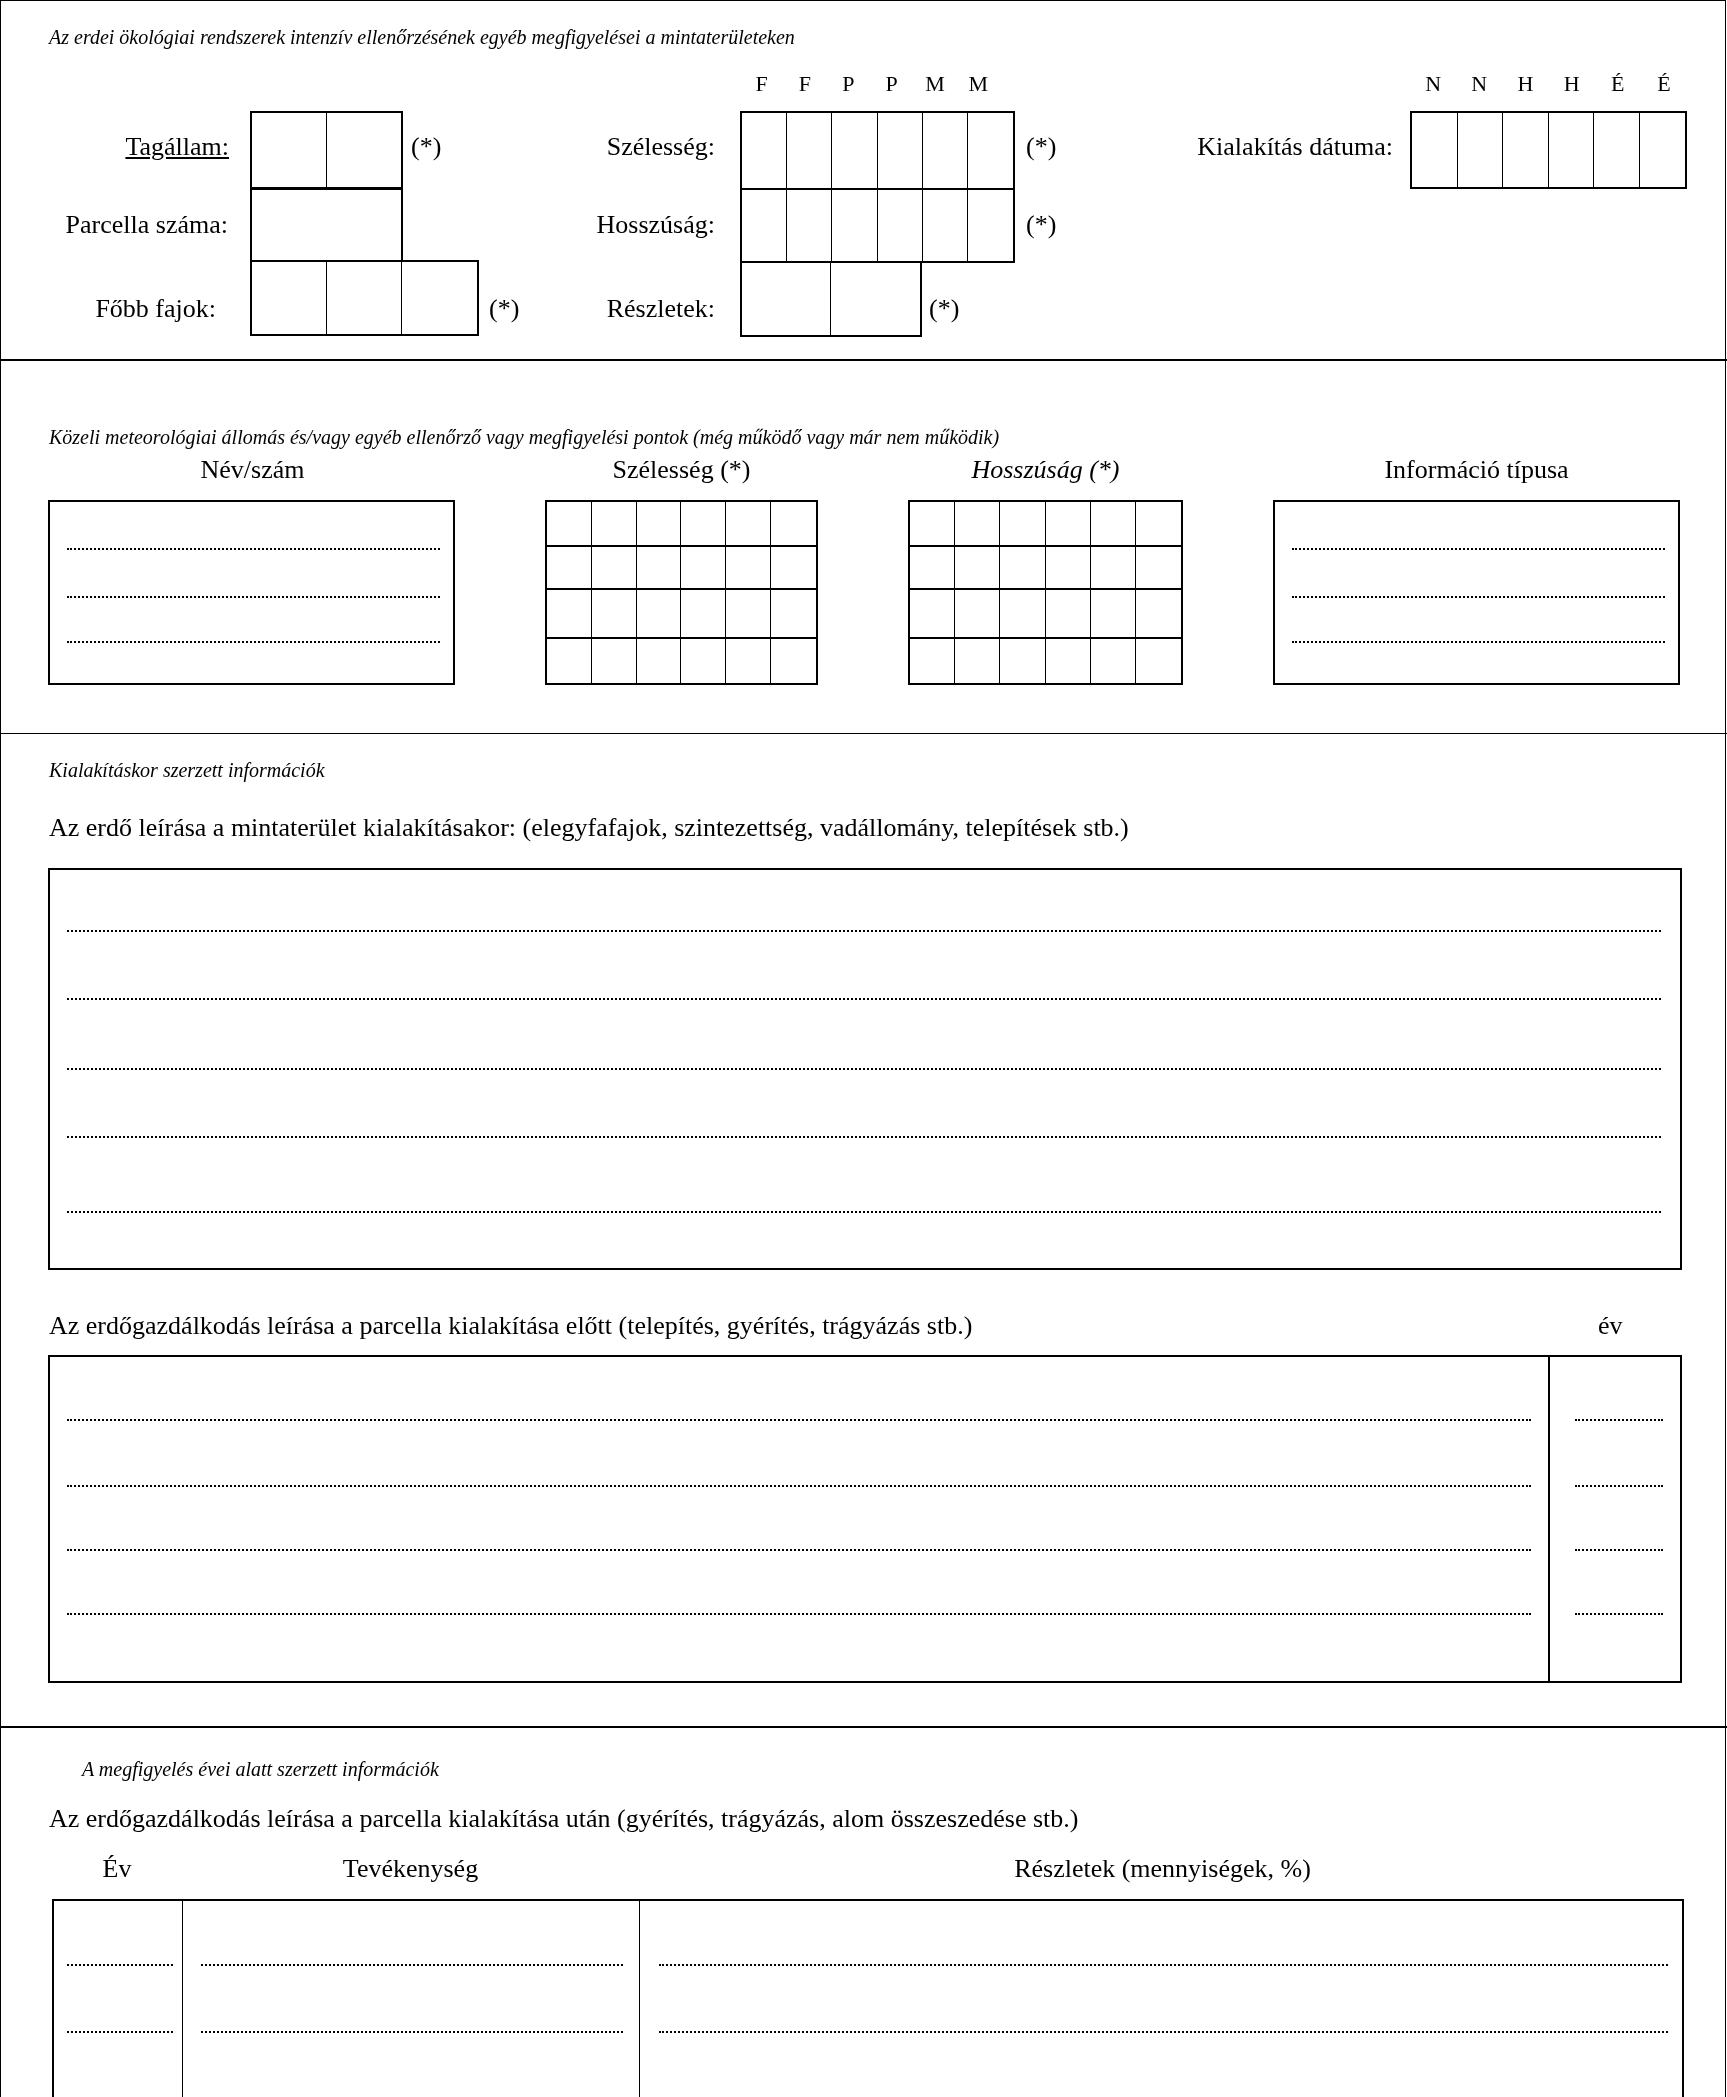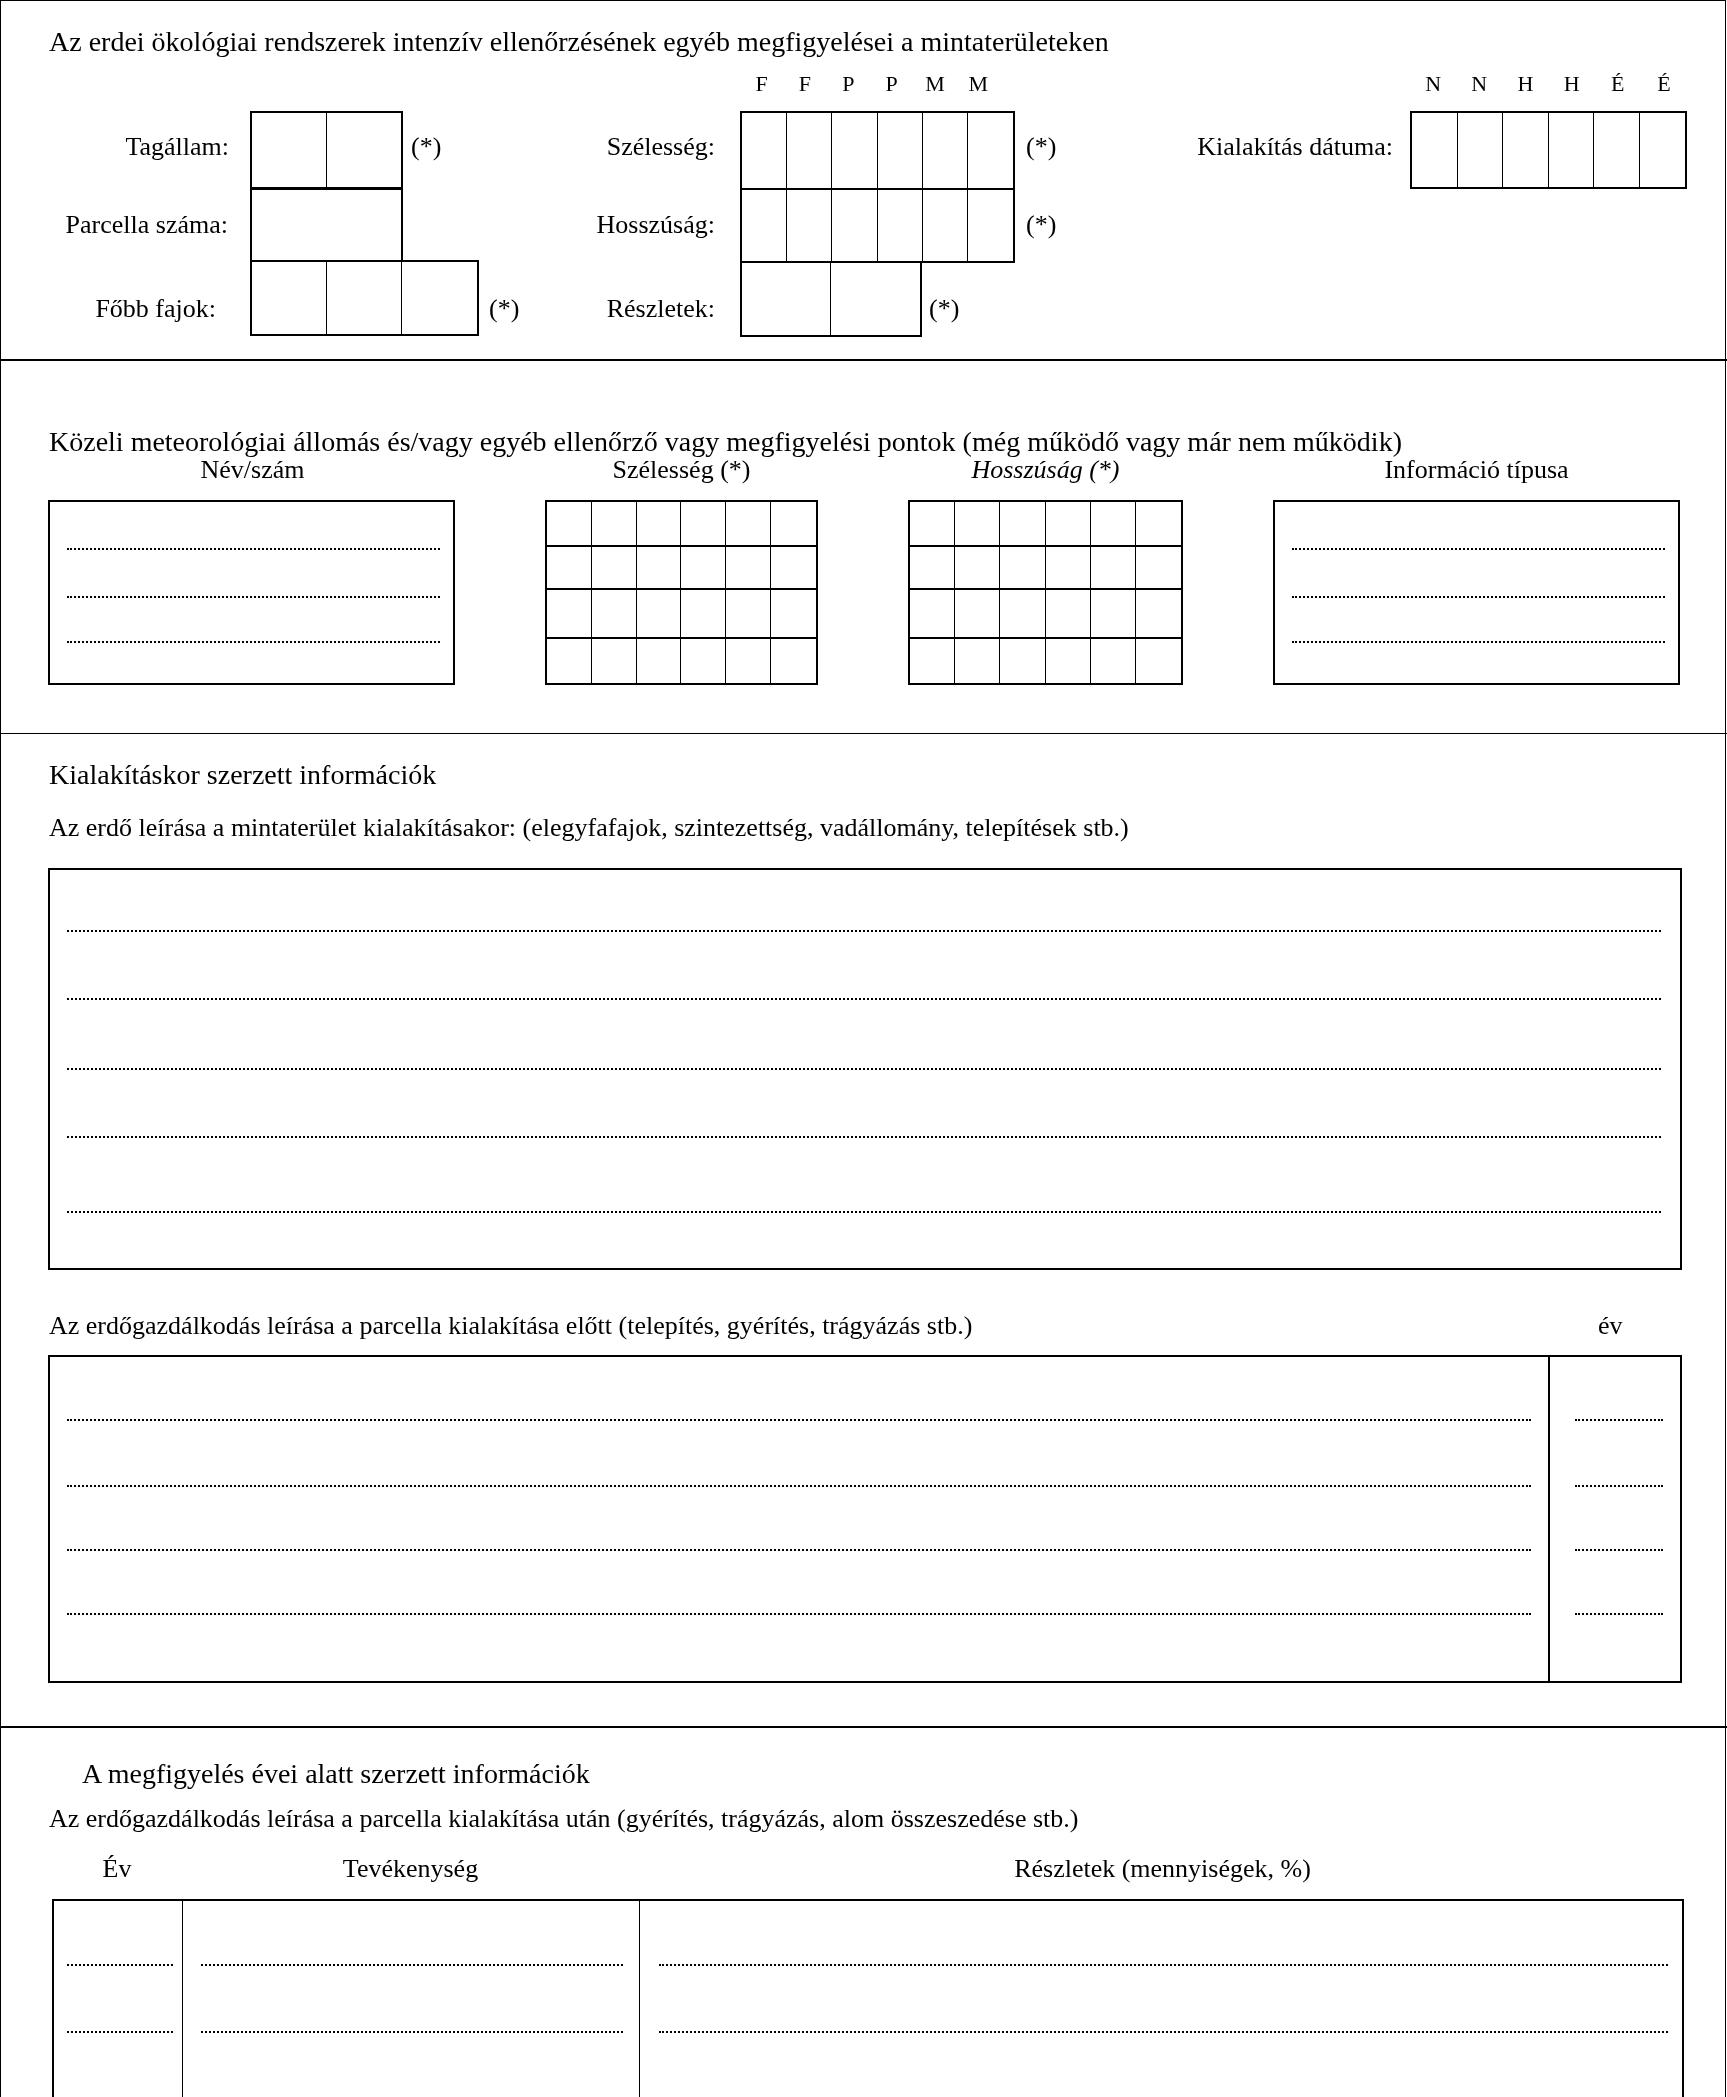--- a/index.html
+++ b/index.html
@@ -1,40 +1,40 @@
 <!DOCTYPE html>
 <html style="font-size:6.7px"><head>
 <meta charset="utf-8">
 <style>
   html,body{margin:0;padding:0;background:#fff;}
   body{width:1728px;height:2309px;position:relative;font-family:"Liberation Serif","DejaVu Serif",serif;color:#000;overflow:hidden;}
   .abs{position:absolute;}
   .frame{position:absolute;left:0;top:0;width:1726px;height:2265px;border:1.7px solid #000;border-right:1.3px solid #000;box-sizing:border-box;}
   .hsep{position:absolute;left:0;width:1728px;height:0;border-top:2.1px solid #000;}
-  .title-it{font-size:28px;}
+  .title-it{font-style:italic;font-size:20px;}
   .lbl{font-size:26px;white-space:nowrap;}
   .lbl-r{text-align:right;}
   .cell{position:absolute;border:2.1px solid #000;box-sizing:border-box;background:#fff;}
   .grid{position:absolute;display:grid;box-sizing:border-box;border:2.1px solid #000;}
   .grid > div{border-right:1.7px solid #000;border-bottom:2.1px solid #000;box-sizing:border-box;}
   .box{position:absolute;border:2.1px solid #000;box-sizing:border-box;}
   .dots{position:absolute;height:0;border-top:2.9px dotted #000;}
   .colhdr{font-size:26px;text-align:center;white-space:nowrap;position:absolute;}
   .letters{position:absolute;display:flex;font-size:22px;}
   .letters span{flex:1;text-align:center;}
   .vline{position:absolute;width:0;border-left:2.1px solid #000;}
 </style>
 </head>
 <body>
 
 <div class="frame"></div>
 
 <div class="abs title-it" style="left:49px;top:26px;">Az erdei ökológiai rendszerek intenzív ellenőrzésének egyéb megfigyelései a mintaterületeken</div>
 
-<div class="abs lbl lbl-r" style="left:42px;top:132px;width:187px;">Tagállam:</div>
+<div class="abs lbl lbl-r" style="left:42px;top:132px;width:187px;text-decoration:underline;">Tagállam:</div>
 <div class="grid" style="left:250px;top:111px;width:153px;height:78px;grid-template-columns:1fr 1fr;border-bottom:none;">
   <div></div>
   <div style="border-right:none"></div>
 </div>
 <div class="abs lbl" style="left:411px;top:132px;">(*)</div>
 
 <div class="abs lbl lbl-r" style="left:25px;top:210px;width:203px;">Parcella száma:</div>
 <div class="cell" style="left:250px;top:188px;width:153px;height:73px;border-bottom:none;"></div>
 
 <div class="abs lbl lbl-r" style="left:29px;top:294px;width:187px;">Főbb fajok:</div>

